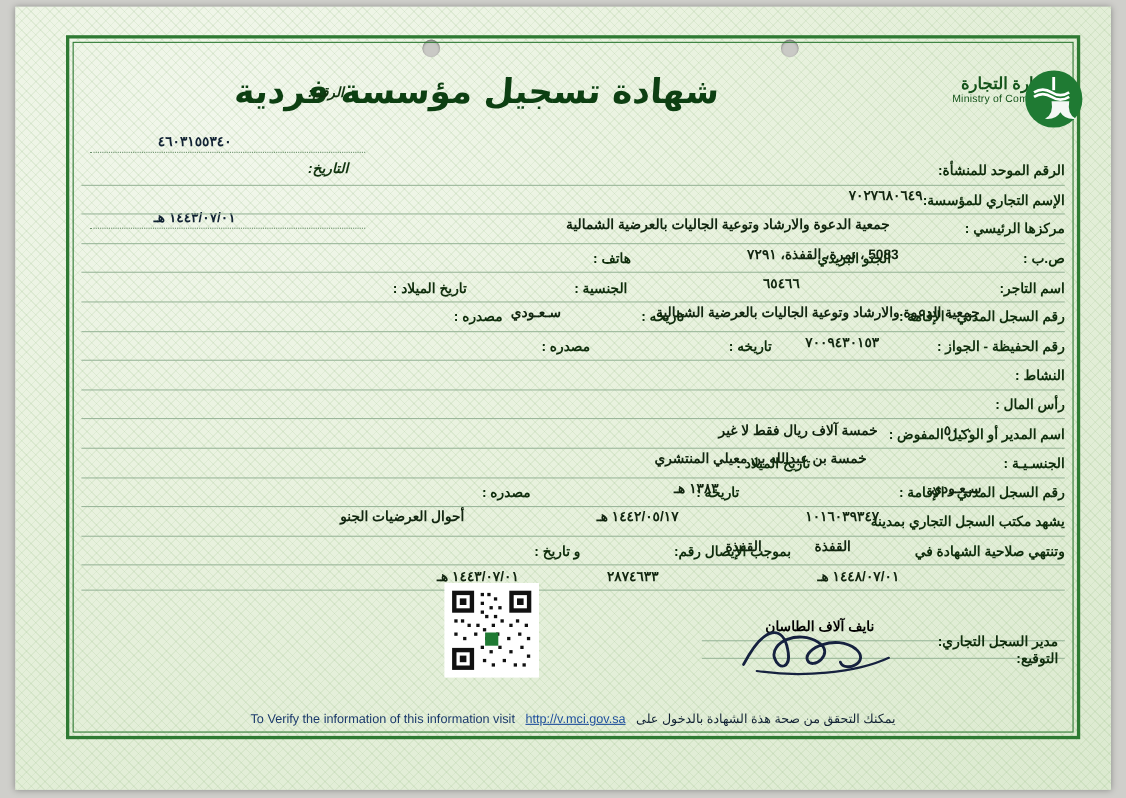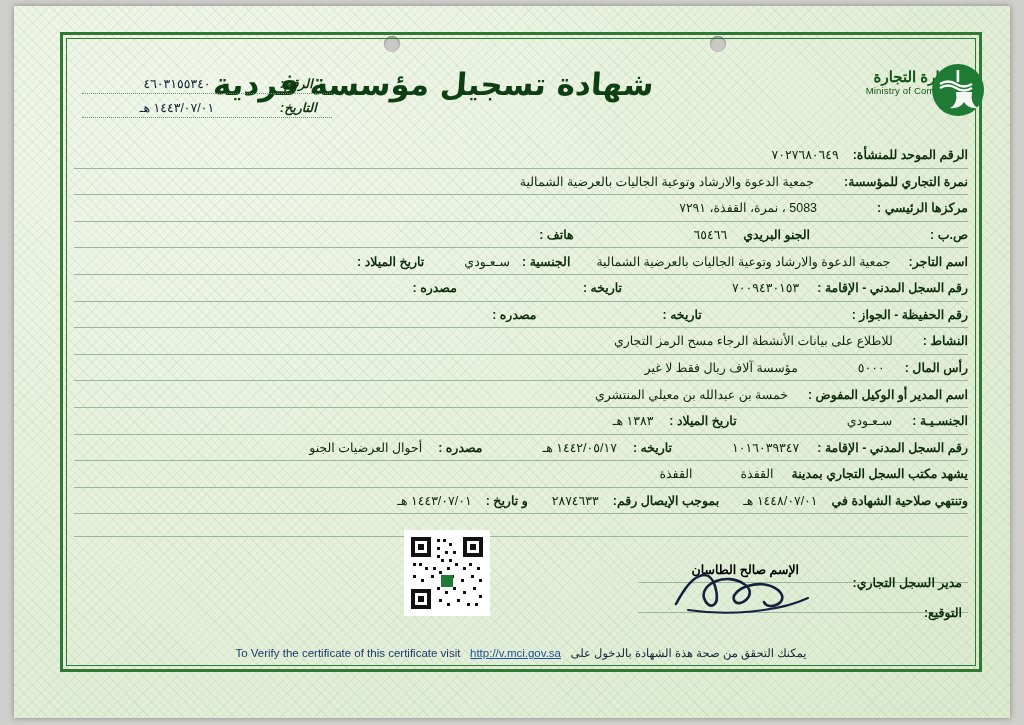--- a/index.html
+++ b/index.html
@@ -70,21 +70,21 @@
   
   .fields{position:absolute;left:0;right:0;top:96px;}
   .frow{
     position:relative;height:25.6px;
     border-bottom:1px solid #9bb79b;
     display:flex;align-items:center;
     font-size:12.5px;color:#15240f;
     white-space:nowrap;
   }
   .lbl{font-weight:bold;color:#0f2d0c;}
-  .val{font-weight:normal;color:#11250f;}
+  .val{font-weight:bold;color:#11250f;margin-top:45px;}
   .sp{display:inline-block;}
 
   
   .sigblk{position:absolute;left:0;right:0;top:470px;height:110px;}
   .sigline{
     position:absolute;right:0;width:330px;border-bottom:1px solid #9bb79b;height:26px;
     display:flex;align-items:center;justify-content:flex-start;font-size:12.5px;
   }
   .sig-label{font-weight:bold;color:#0f2d0c;margin-right:6px;margin-top:27px;}
   .sig-val{flex:1;text-align:center;font-weight:bold;}
@@ -152,21 +152,21 @@
 
     <div class="fields">
 
       <div class="frow">
         <span class="lbl">الرقم الموحد للمنشأة:</span>
         <span class="sp" style="width:14px"></span>
         <span class="val">٧٠٢٧٦٨٠٦٤٩</span>
       </div>
 
       <div class="frow">
-        <span class="lbl">نمرة التجاري للمؤسسة:</span>
+        <span class="lbl">الإسم التجاري للمؤسسة:</span>
         <span class="sp" style="width:30px"></span>
         <span class="val">جمعية الدعوة والارشاد وتوعية الجاليات بالعرضية الشمالية</span>
       </div>
 
       <div class="frow">
         <span class="lbl">مركزها الرئيسي :</span>
         <span class="sp" style="width:60px"></span>
         <span class="val">5083 ، نمرة، القفذة، ٧٢٩١</span>
       </div>
 
@@ -218,29 +218,28 @@
         <span class="val"></span>
         <span class="sp" style="width:110px"></span>
         <span class="lbl">مصدره :</span>
         <span class="sp" style="width:16px"></span>
         <span class="val"></span>
       </div>
 
       <div class="frow">
         <span class="lbl">النشاط :</span>
         <span class="sp" style="width:30px"></span>
-        <span class="val">للاطلاع على بيانات الأنشطة الرجاء مسح الرمز التجاري</span>
       </div>
 
       <div class="frow">
         <span class="lbl">رأس المال :</span>
         <span class="sp" style="width:20px"></span>
         <span class="val">٥٠٠٠</span>
         <span class="sp" style="width:60px"></span>
-        <span class="val">مؤسسة آلاف  ريال  فقط لا غير</span>
+        <span class="val">خمسة آلاف  ريال  فقط لا غير</span>
       </div>
 
       <div class="frow">
         <span class="lbl">اسم المدير أو الوكيل المفوض :</span>
         <span class="sp" style="width:20px"></span>
         <span class="val">خمسة بن عبدالله بن معيلي المنتشري</span>
       </div>
 
       <div class="frow">
         <span class="lbl">الجنسـيـة :</span>
@@ -290,24 +289,24 @@
         <span class="val">١٤٤٣/٠٧/٠١ هـ</span>
       </div>
 
       <div class="blank-line"></div>
     </div>
 
     <div class="sigblk">
 
       <div class="sigline" style="top:40px">
         <span class="sig-label">مدير السجل التجاري:</span>
-        <span class="sig-val">الإسم صالح الطاسان</span>
-      </div>
-
-      <div class="sigline" style="top:70px">
+        <span class="sig-val">نايف آلاف الطاسان</span>
+      </div>
+
+      <div class="sigline" style="top:56px">
         <span class="sig-label">التوقيع:</span>
         <span class="sig-val"></span>
       </div>
 
       <span class="scribble">
         <svg viewBox="0 0 160 58" width="160" height="58" aria-hidden="true">
           <path d="M8 44 C28 6, 44 10, 48 30 C52 48, 40 50, 36 38 C32 24, 58 12, 76 24
                    C92 34, 70 50, 66 40 C62 30, 92 16, 110 30 C124 42, 100 52, 96 42" stroke="#15213f" stroke-width="2.6" fill="none" stroke-linecap="round"></path>
           <path d="M20 50 C60 56, 110 52, 140 38" stroke="#15213f" stroke-width="2" fill="none" stroke-linecap="round"></path>
         </svg>
@@ -366,21 +365,21 @@
               <rect x="68" y="70" width="3" height="3"></rect>
           </g>
           <g fill="#1f7a33">
               <rect x="34" y="42" width="12" height="12"></rect>
             </g>
         </svg>
       </div>
     </div>
 
     <div class="verify">
-      <span class="en">To Verify the certificate of this certificate visit</span>
+      <span class="en">To Verify the information of this information visit</span>
       <span>&nbsp;</span>
       <a class="url" href="#">http://v.mci.gov.sa</a>
       <span>&nbsp;</span>
       <span class="ar">يمكنك التحقق من صحة هذة الشهادة بالدخول على</span>
     </div>
 
   </div>
 </div>
 
 </body></html>

